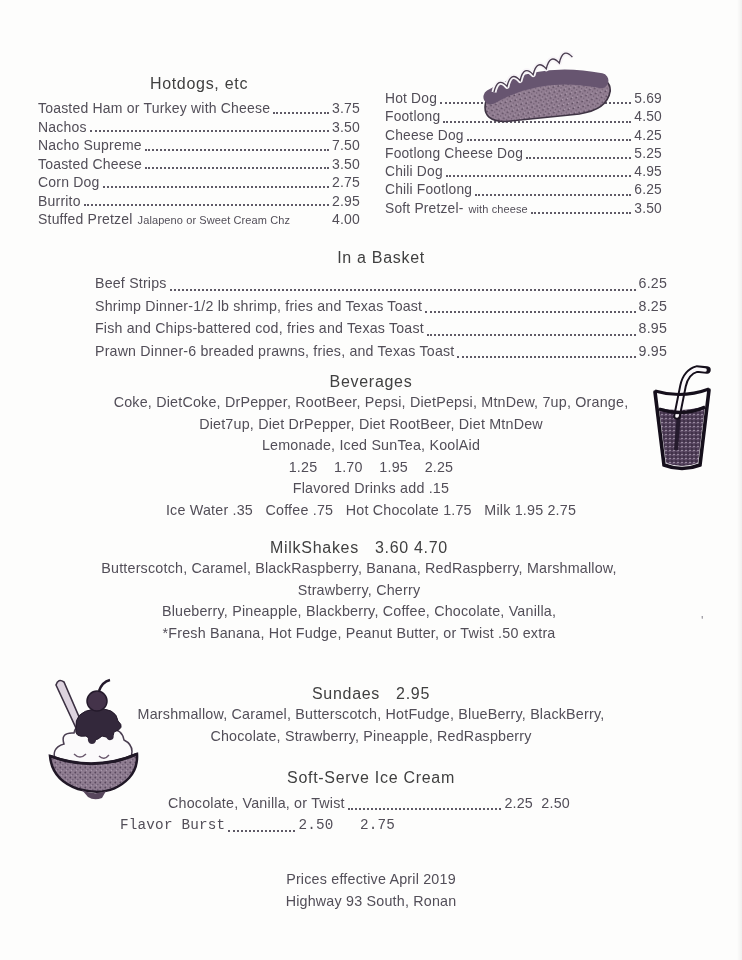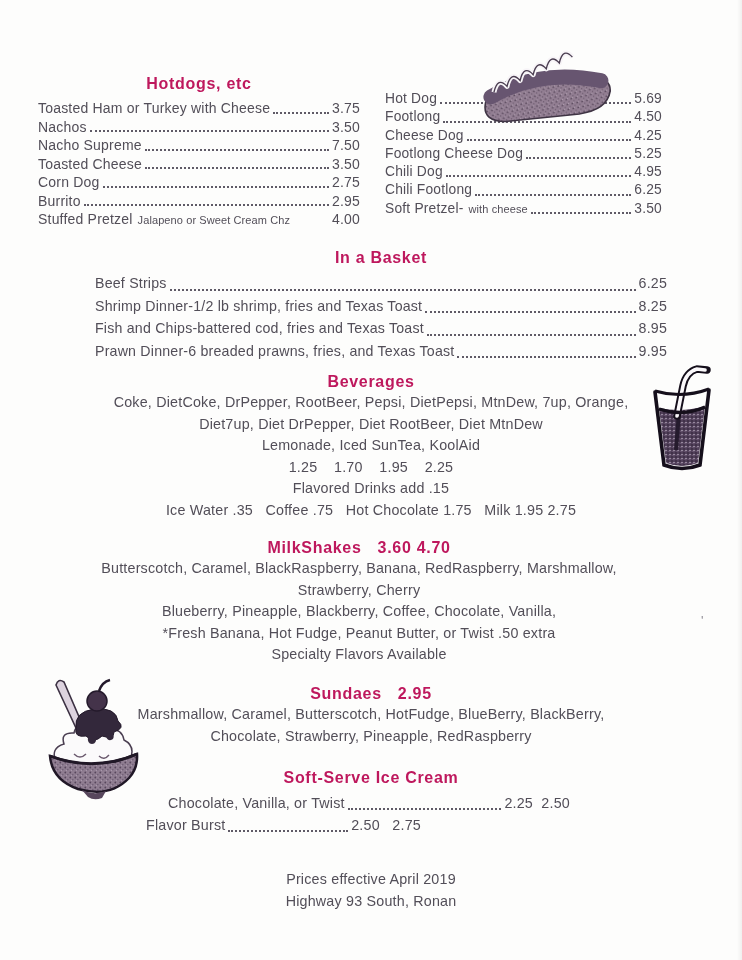--- a/index.html
+++ b/index.html
@@ -3,21 +3,21 @@
 <meta charset="utf-8">
 <style>
   html,body{margin:0;padding:0;background:#ffffff;}
   .page{
     position:relative;width:742px;height:960px;background:#fdfdfc;overflow:hidden;
     font-family:"Liberation Sans", sans-serif;color:#524e58;letter-spacing:0.2px;
   }
   .page::after{content:"";position:absolute;top:0;right:0;width:5px;height:100%;
     background:linear-gradient(to left, rgba(0,0,0,0.05), rgba(0,0,0,0));pointer-events:none;}
   .sec{position:absolute;}
-  .hdr{font-weight:bold;color:#be185d;font-size:16px;letter-spacing:0.7px;text-align:center;line-height:20px;}
+  .hdr{font-weight:normal;color:#404040;font-size:16px;letter-spacing:0.7px;text-align:center;line-height:20px;}
   .hdr .hdr-prices{margin-left:16px;}
   .rows{margin-top:5px;}
   .row{display:flex;align-items:baseline;font-size:14px;white-space:pre;}
   .nm,.pr{white-space:pre;}
   .leader{flex:1;align-self:flex-end;height:0;border-bottom:2px dotted #5f5a66;margin:0 3px 4px 3px;min-width:8px;}
   .no-dots .leader{border-bottom:none;}
   .note{font-size:11px;margin-left:5px;letter-spacing:0.1px;}
   
   #sec-hotdogs-left{left:38px;top:74px;width:322px;}
   #sec-hotdogs-left .row{line-height:18.5px;}
@@ -32,21 +32,21 @@
   #sec-beverages .cline:first-of-type{margin-top:4px;}
   #sec-milkshakes{left:28px;top:538px;width:662px;}
   #sec-milkshakes .cline:first-of-type{margin-top:4px;}
   #sec-sundaes{left:40px;top:684px;width:662px;}
   #sec-sundaes .cline{line-height:21.8px;}
   #sec-sundaes .cline:first-of-type{margin-top:3px;}
   #sec-softserve{left:40px;top:768px;width:662px;}
   #sec-softserve .rows{margin-top:4px;}
   #sec-softserve .row{line-height:22px;font-size:14.3px;}
   #ss-row-0{margin-left:128px;width:402px;}
-  #ss-row-1{margin-left:106px;width:275px;}
+  #ss-row-1{margin-left:80px;width:275px;font-family:Liberation Mono, monospace;}
   #sec-footer{left:40px;top:868px;width:662px;text-align:center;}
   #sec-footer .cline{line-height:22px;}
   .illus{position:absolute;z-index:3;}
   #img-hotdog{left:468px;top:48px;}
   #img-drink{left:643px;top:364px;}
   #img-sundae{left:44px;top:676px;}
   .stray{position:absolute;left:701px;top:613px;color:#8d8a93;font-size:13px;}
 </style>
 </head>
 <body>
@@ -132,21 +132,20 @@
     <path d="M12 27 Q39 35 66 25" fill="none" stroke="#150f1b" stroke-width="3"></path>
     <path d="M16 45 Q40 53 62 43" fill="none" stroke="#150f1b" stroke-width="3.4"></path>
   </svg>
 
   <div class="sec cblock" id="sec-milkshakes">
     <div class="hdr"><span>MilkShakes</span><span class="hdr-prices">3.60  4.70</span></div>
     <div class="cline">Butterscotch, Caramel, BlackRaspberry, Banana, RedRaspberry, Marshmallow,</div>
     <div class="cline">Strawberry, Cherry</div>
     <div class="cline">Blueberry, Pineapple, Blackberry, Coffee, Chocolate, Vanilla,</div>
     <div class="cline">*Fresh Banana, Hot Fudge, Peanut Butter, or Twist .50 extra</div>
-    <div class="cline">Specialty Flavors Available</div>
   </div>
 
   <div class="sec cblock" id="sec-sundaes">
     <div class="hdr"><span>Sundaes</span><span class="hdr-prices">2.95</span></div>
     <div class="cline">Marshmallow, Caramel, Butterscotch, HotFudge, BlueBerry, BlackBerry,</div>
     <div class="cline">Chocolate, Strawberry, Pineapple, RedRaspberry</div>
   </div>
 
   <svg class="illus" id="img-sundae" width="102" height="126" viewBox="0 0 102 126">
     <defs>

